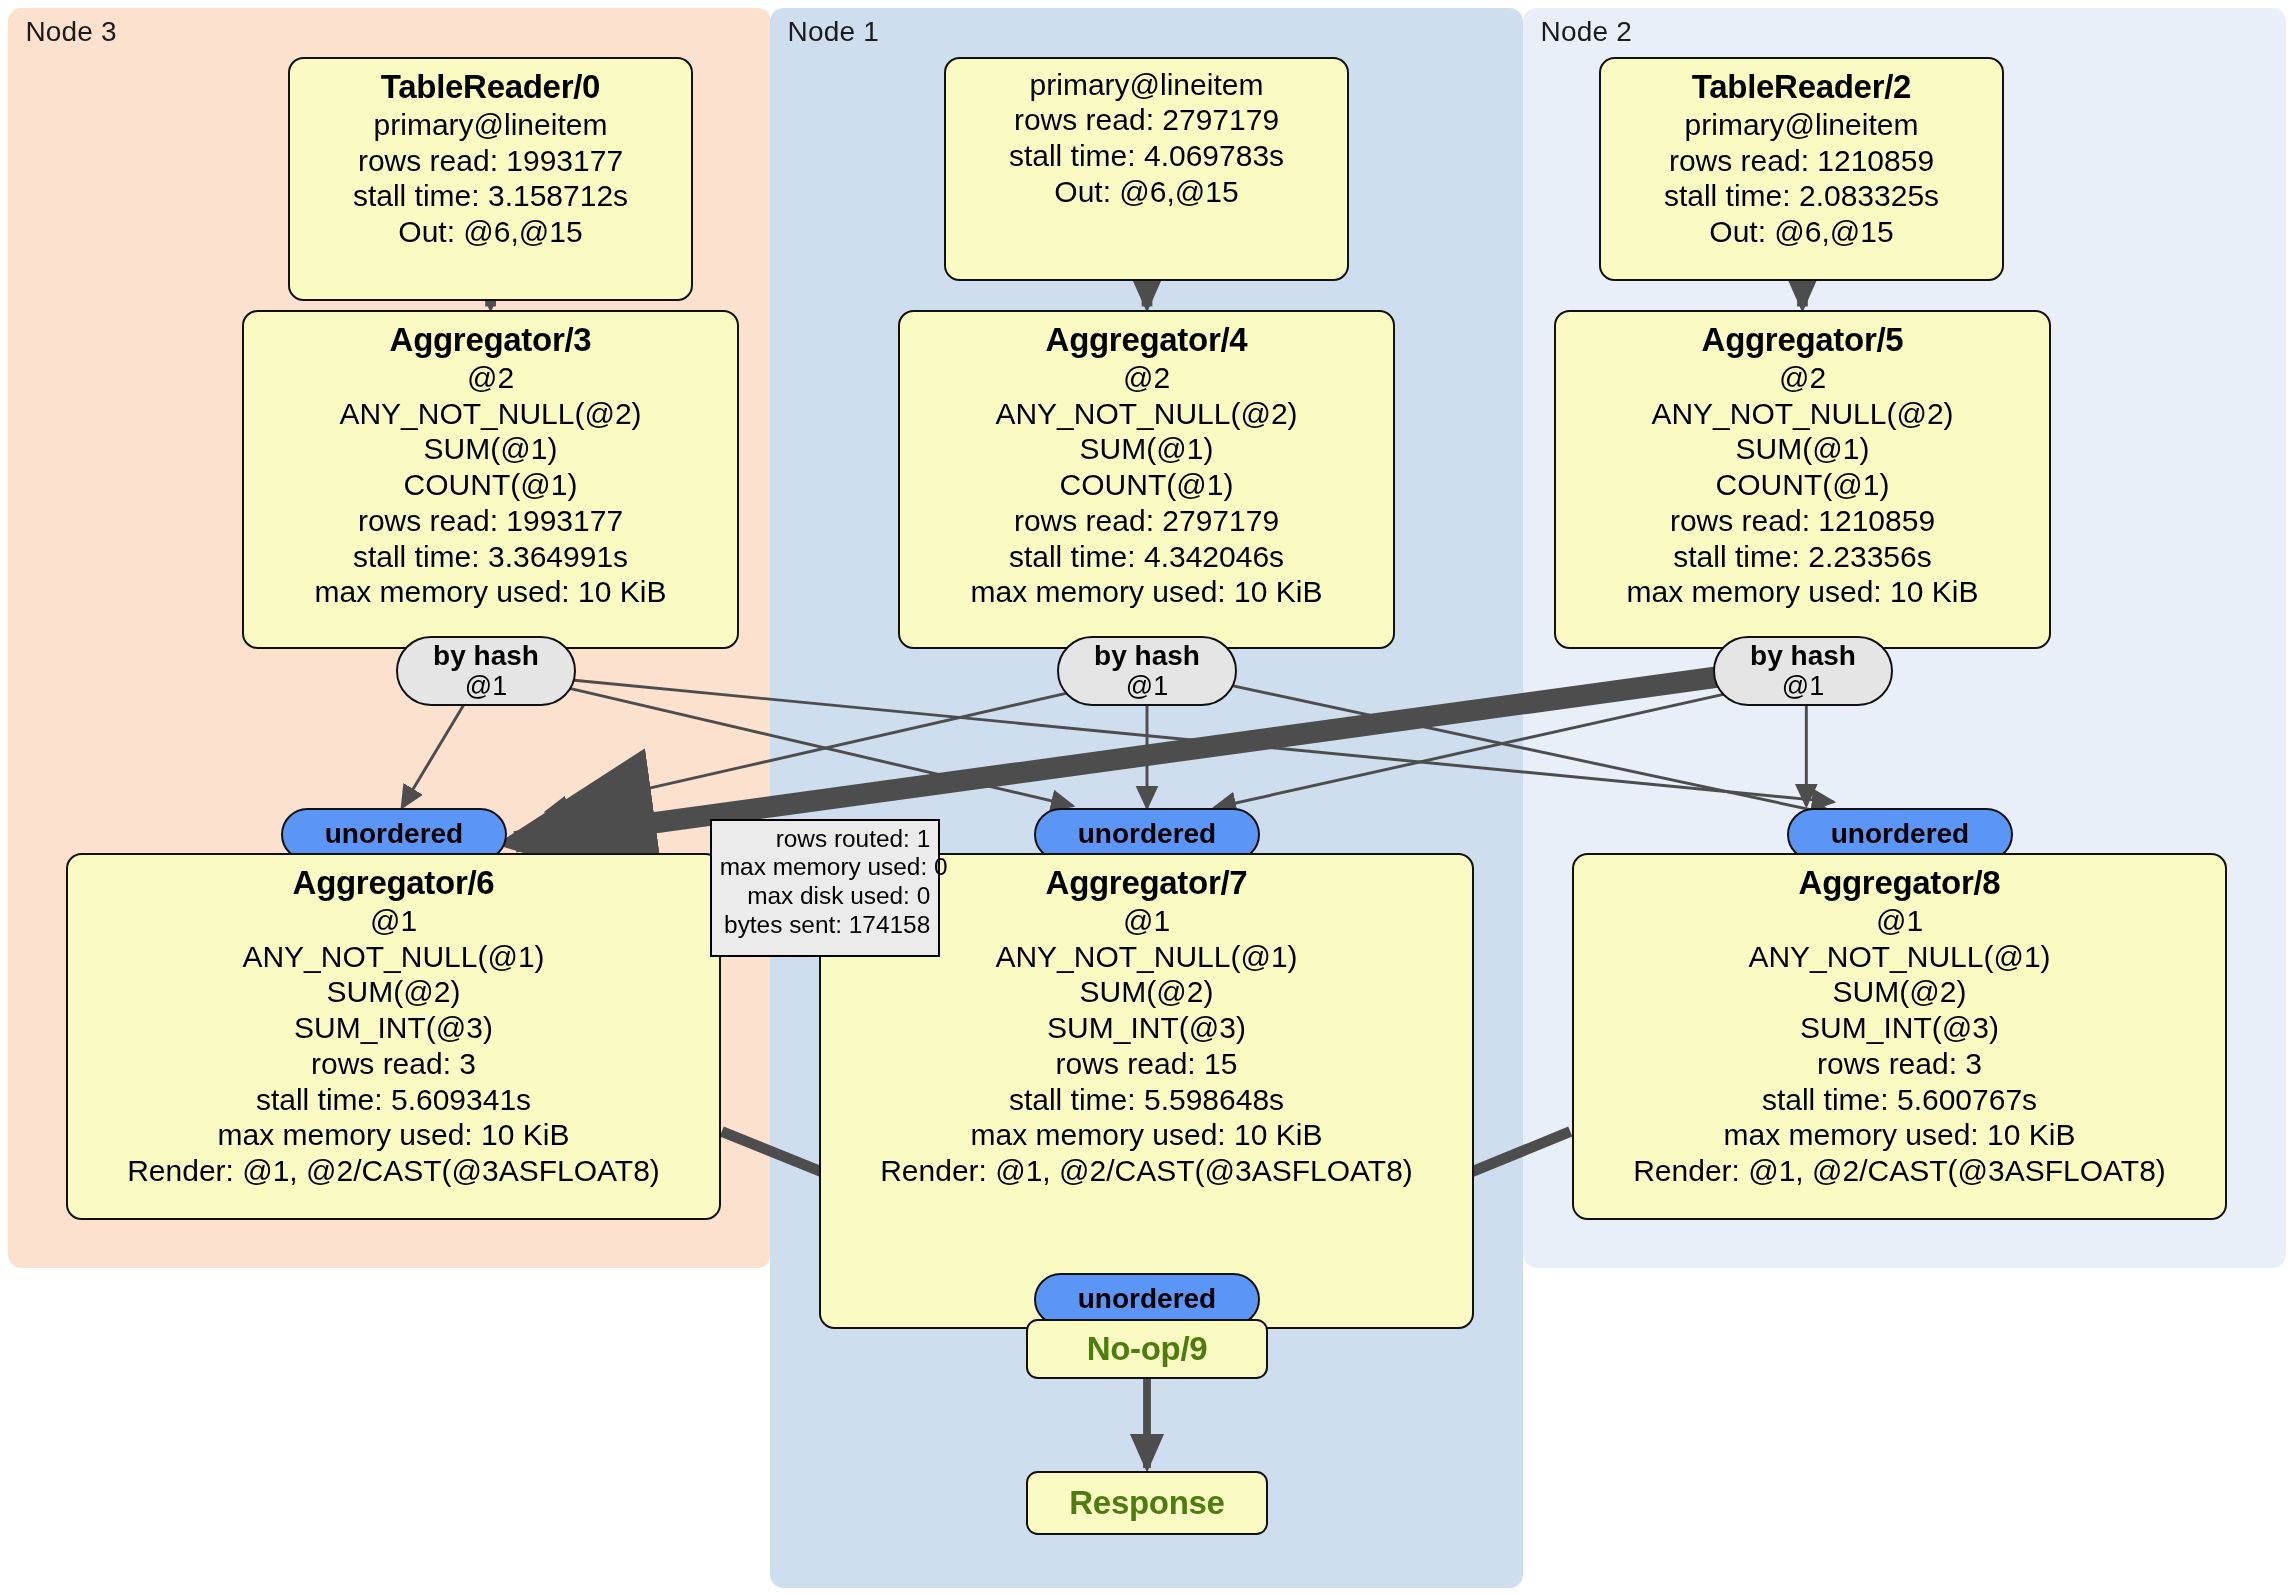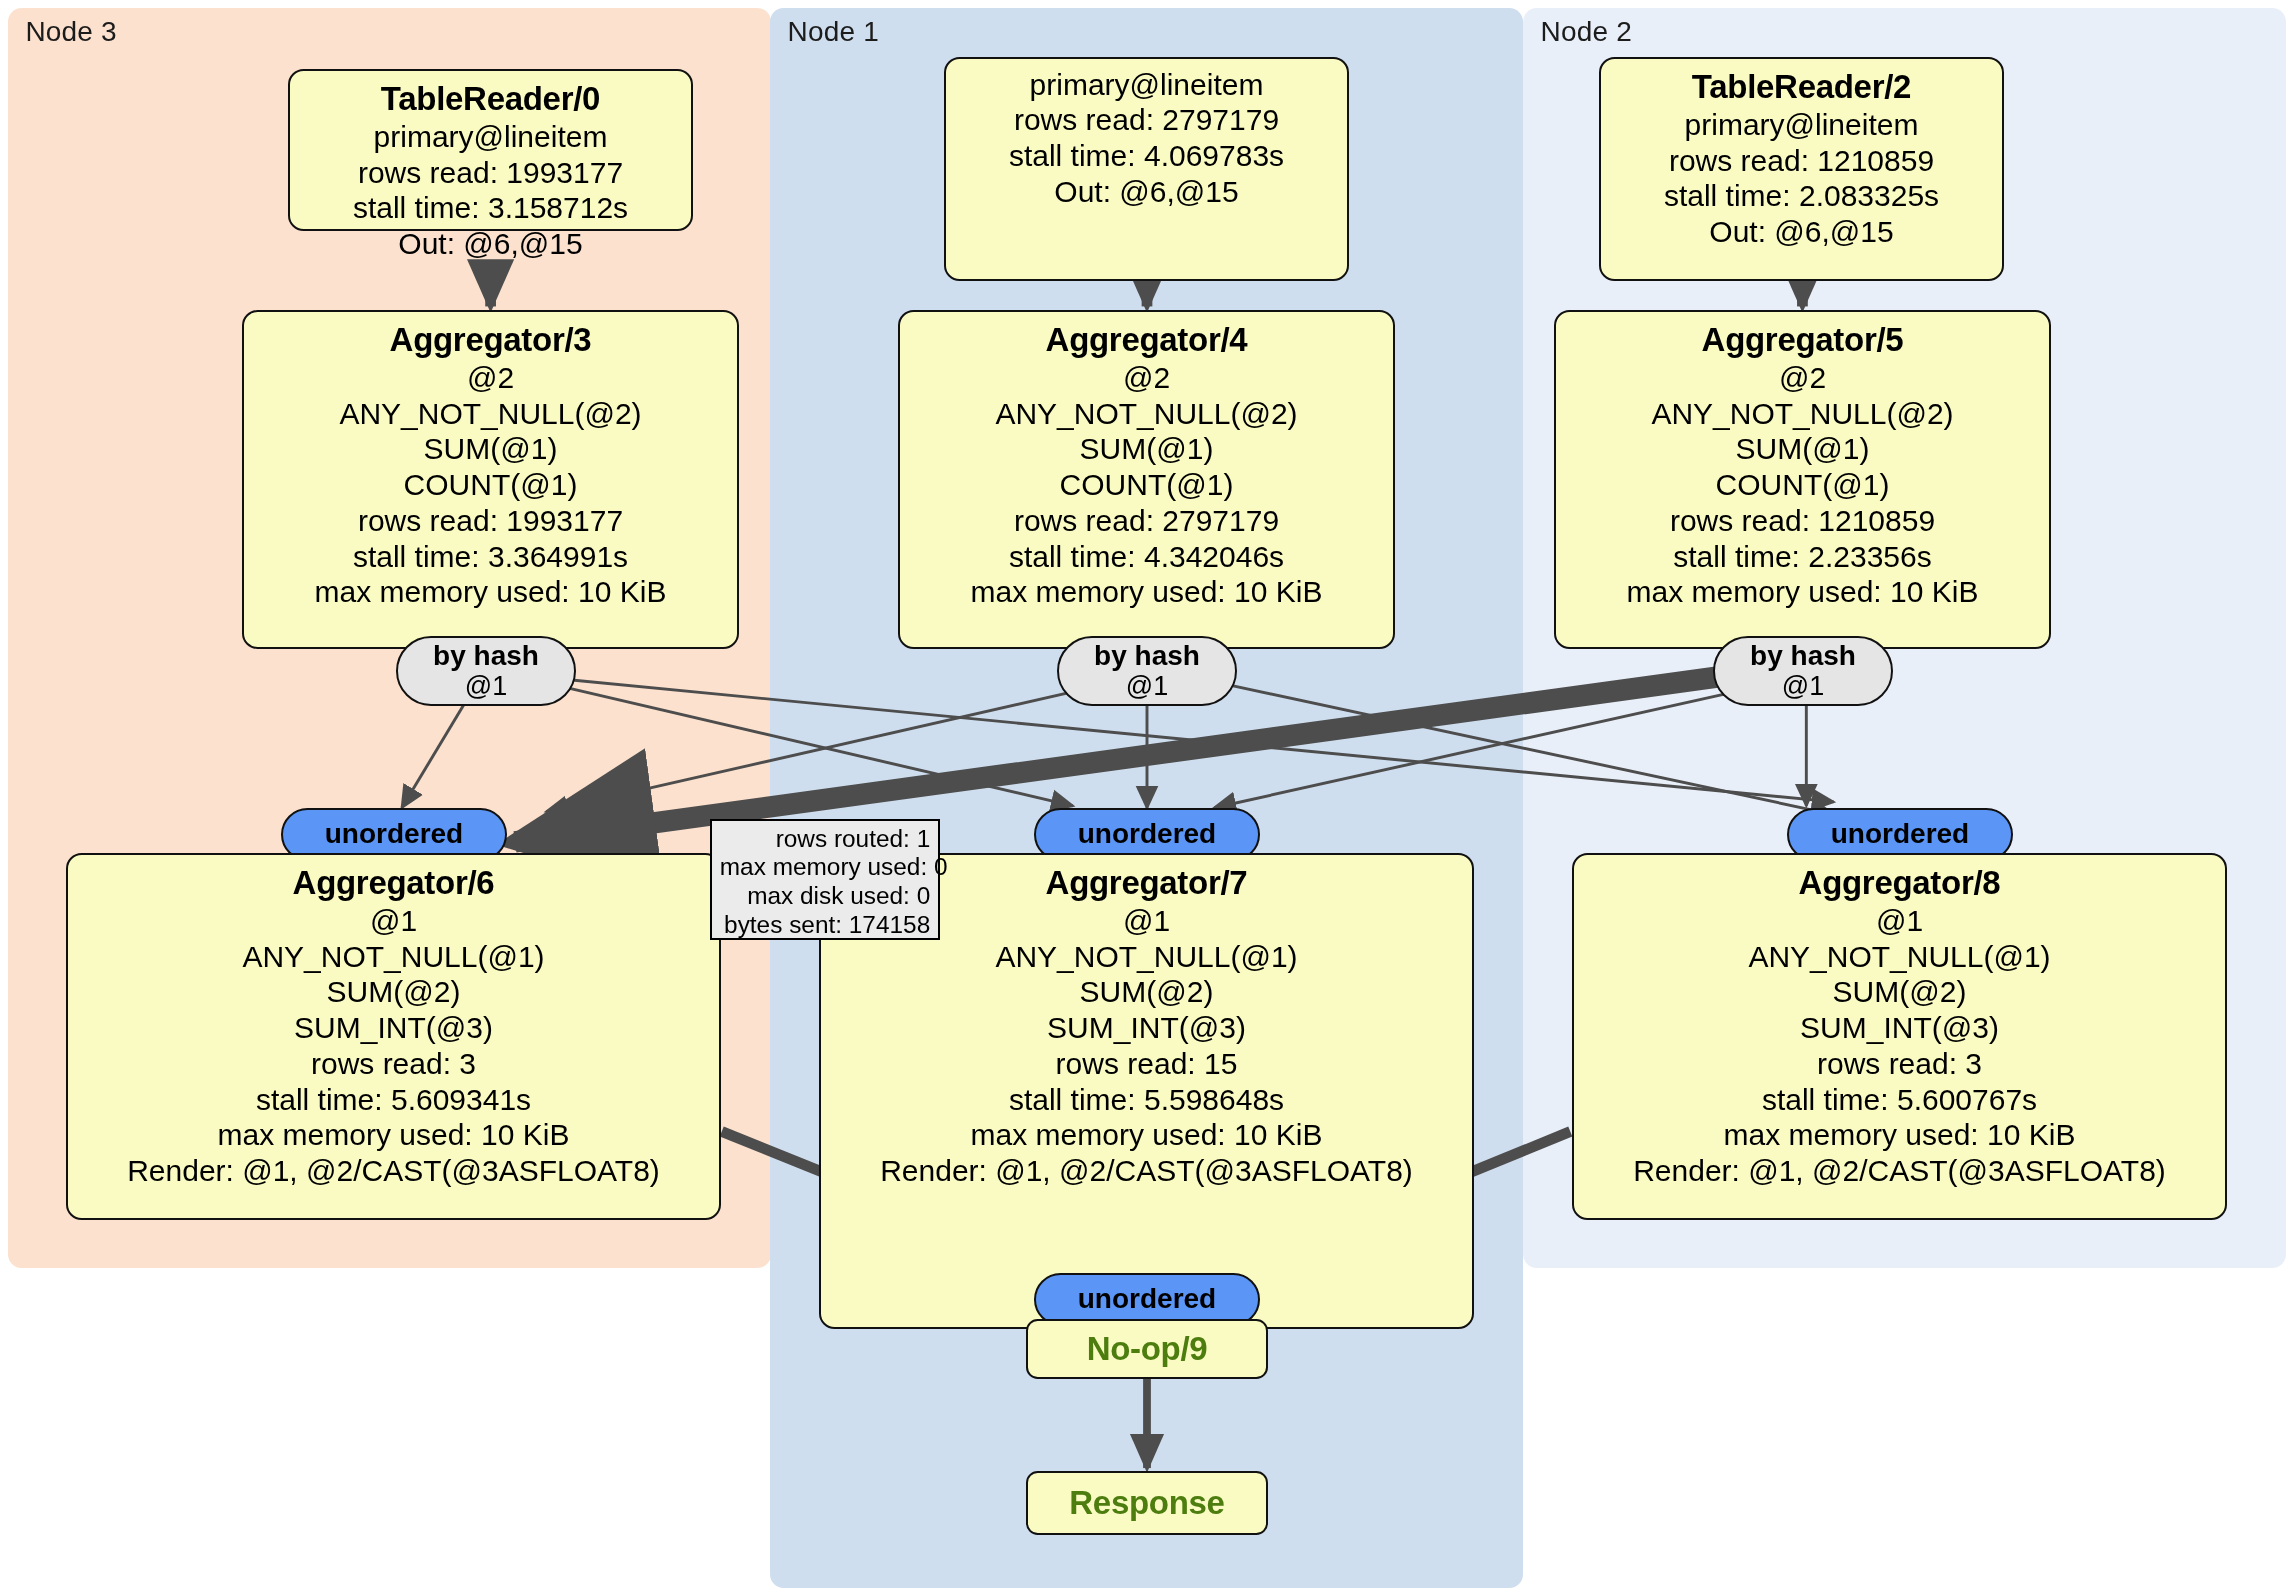--- a/index.html
+++ b/index.html
@@ -177,21 +177,21 @@
       <line x1="1790" y1="690" x2="528" y2="863" stroke-width="22" marker-end="url(#ah-fat)"></line>
 
       <line x1="740" y1="1160" x2="1100" y2="1305" stroke-width="11" marker-end="url(#ah-thick)"></line>
       <line x1="1176" y1="1248" x2="1176" y2="1305" stroke-width="11" marker-end="url(#ah-thick)"></line>
       <line x1="1610" y1="1160" x2="1255" y2="1305" stroke-width="11" marker-end="url(#ah-thick)"></line>
 
       <line x1="1176" y1="1400" x2="1176" y2="1505" stroke-width="8" marker-end="url(#ah-thick)"></line>
     </g>
   </svg>
 
-  <div class="proc-box" style="left:288px; top:69px; width:405px; height:162px;">
+  <div class="proc-box" style="left:288px; top:57px; width:405px; height:244px;">
     <span class="proc-title">TableReader/0</span>
     <span class="proc-line">primary@lineitem</span>
     <span class="proc-line">rows read: 1993177</span>
     <span class="proc-line">stall time: 3.158712s</span>
     <span class="proc-line">Out: @6,@15</span>
   </div>
 
   <div class="proc-box" style="left:944px; top:57px; width:405px; height:224px;">
     <span class="proc-line">primary@lineitem</span>
     <span class="proc-line">rows read: 2797179</span>
@@ -296,21 +296,21 @@
     <span class="proc-line">@1</span>
     <span class="proc-line">ANY_NOT_NULL(@1)</span>
     <span class="proc-line">SUM(@2)</span>
     <span class="proc-line">SUM_INT(@3)</span>
     <span class="proc-line">rows read: 3</span>
     <span class="proc-line">stall time: 5.600767s</span>
     <span class="proc-line">max memory used: 10 KiB</span>
     <span class="proc-line">Render: @1, @2/CAST(@3ASFLOAT8)</span>
   </div>
 
-  <div class="stats-box" style="left:710px; top:819px; width:230px; height:121px;">
+  <div class="stats-box" style="left:710px; top:819px; width:230px; height:138px;">
     <span class="stats-line">rows routed: 1</span>
     <span class="stats-line">max memory used: 0</span>
     <span class="stats-line">max disk used: 0</span>
     <span class="stats-line">bytes sent: 174158</span>
   </div>
 
   <div class="pill pill-unordered" style="left:1034px; top:1273px; width:226px; height:53px;">
     <span class="pill-title">unordered</span>
   </div>
 

